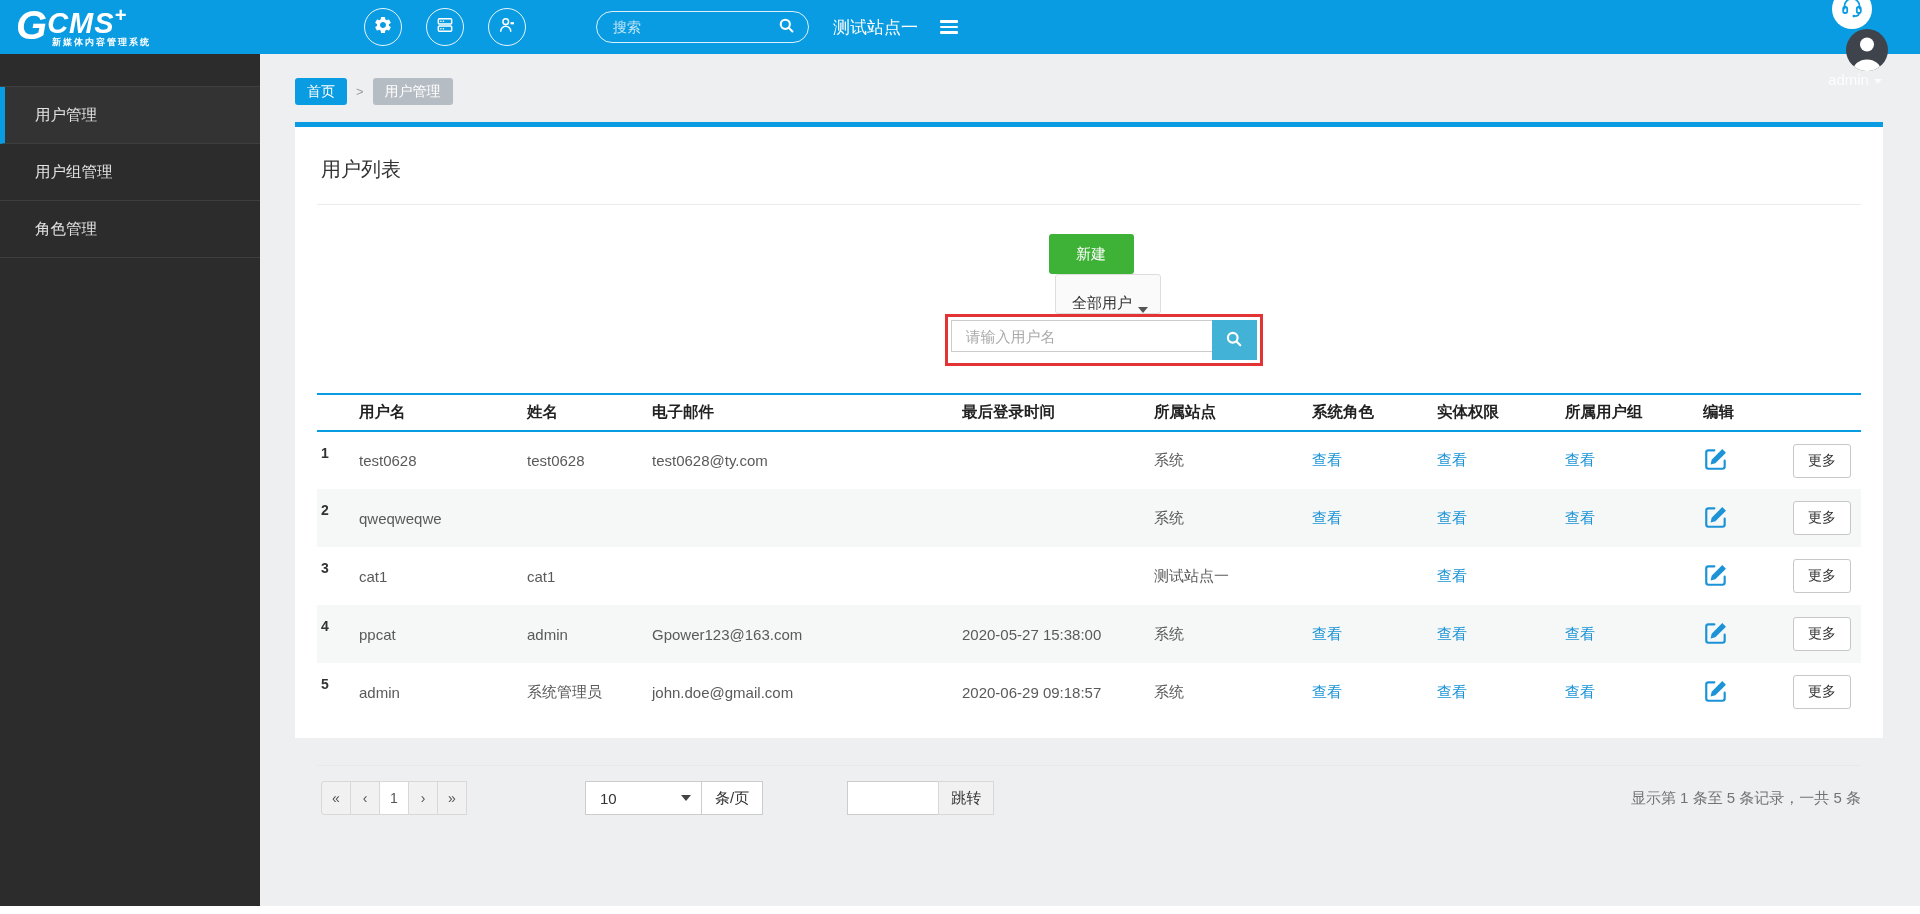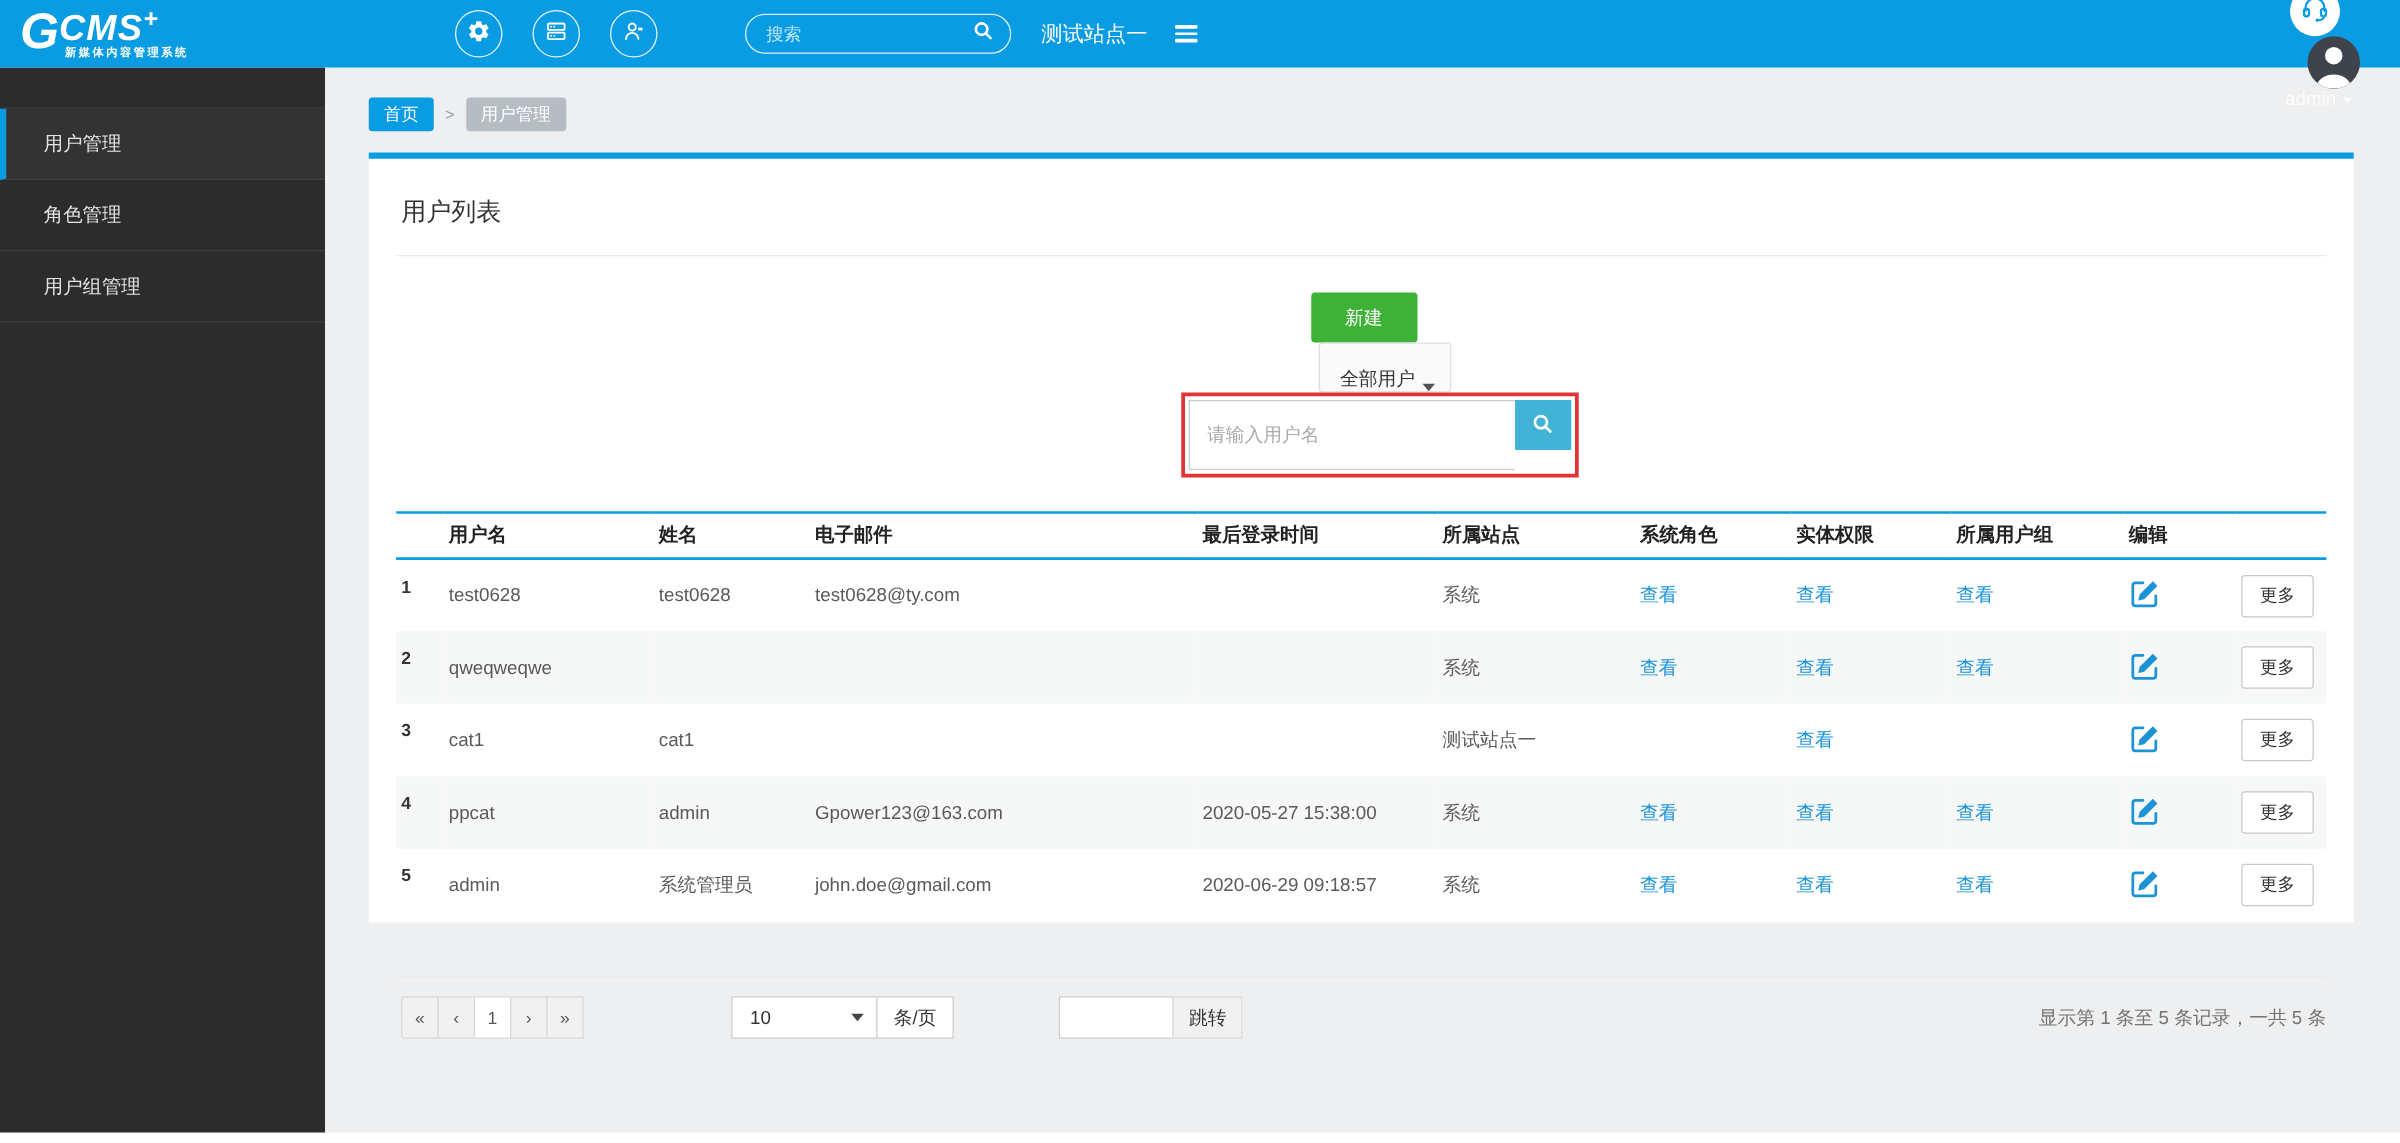--- a/index.html
+++ b/index.html
@@ -50,21 +50,21 @@
 
   .panel { background:#fff; border-top:5px solid #0a9ce2; height:616px; padding:0 22px; }
   .page-title { font-size:20px; color:#333; padding:29px 4px 21px 4px; border-bottom:1px solid #ebebeb; }
 
   .toolbar { margin-top:29px; display:flex; align-items:center;flex-direction:column; }
   .btn-new { width:85px; height:40px; background:#3eb236; color:#fff; border:none; border-radius:3px; font-size:15px; cursor:pointer; margin-left:4px; }
   .filter-select { width:106px; height:40px; background:#fafafa; border:1px solid #ddd; border-radius:3px; margin-left:38px;
     display:flex; align-items:flex-end; justify-content:space-between; padding:0 12px 0 16px; font-size:15px; color:#333; cursor:pointer; }
   .caret { width:0; height:0; border-left:5px solid transparent; border-right:5px solid transparent; border-top:6px solid #555; }
   .search-annotation { margin-left:29px; border:3px solid #e23434; padding:3px; display:flex; }
-  .user-search-input { width:261px; height:56px; border:1px solid #ccc; border-right:none; padding:0 14px; font-size:15px; color:#333; outline:none; }
+  .user-search-input { width:261px; height:32px; border:1px solid #ccc; border-right:none; padding:0 14px; font-size:15px; color:#333; outline:none; }
   .user-search-input::placeholder { color:#aaa; }
   .btn-search { width:45px; height:40px; background:#42b3d6; border:none; display:flex; align-items:center; justify-content:center; cursor:pointer; }
 
   table { border-collapse:collapse; width:1544px; margin-top:27px; table-layout:fixed; }
   thead th { border-top:2px solid #0a9ce2; border-bottom:2px solid #0a9ce2; height:37px; text-align:left;
     font-size:15.5px; color:#222; font-weight:700; padding:0 4px; }
   tbody td { height:58px; font-size:15px; color:#5a5a5a; padding:0 4px; }
   tbody tr:nth-child(even) { background:#f6f7f7; }
   td.num { font-size:14px; font-weight:700; color:#333; vertical-align:top; padding-top:13px; }
   a.view-link { color:#1b93d6; text-decoration:none; font-size:15px; cursor:pointer; }
@@ -168,22 +168,22 @@
         </svg>
     </div>
     <span class="username"><span>admin</span><span class="chev-down"></span></span>
   </div>
 </div>
 
 <div class="frame">
   <div class="sidebar">
     <div class="sidebar-spacer"></div>
     <div class="side-item active">用户管理</div>
+    <div class="side-item">用户组管理</div>
     <div class="side-item">角色管理</div>
-    <div class="side-item">用户组管理</div>
   </div>
 
   <div class="main">
     <div class="breadcrumb">
       <span class="crumb crumb-home">首页</span>
       <span class="crumb-sep">&gt;</span>
       <span class="crumb crumb-current">用户管理</span>
     </div>
 
     <div class="panel">

